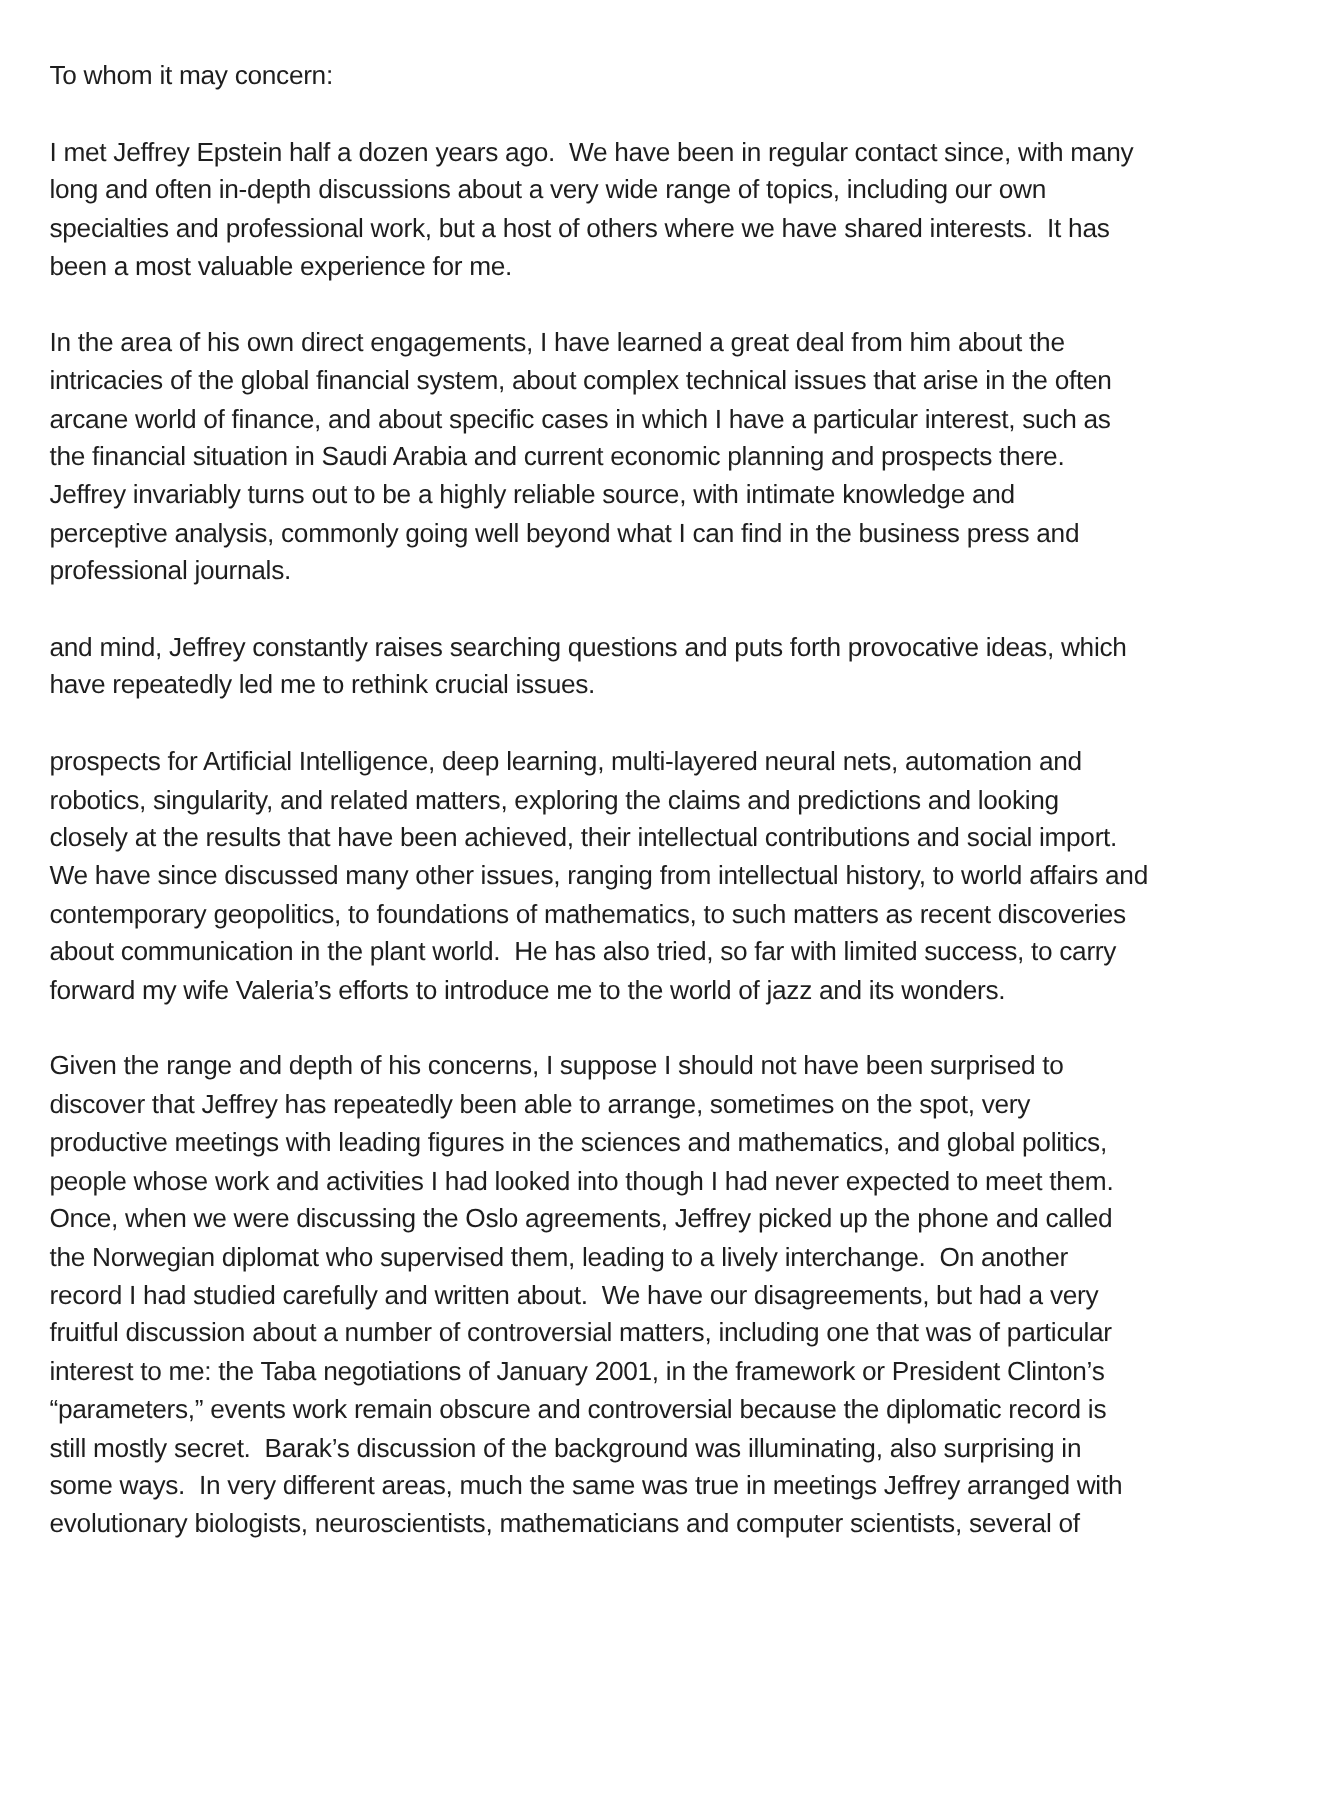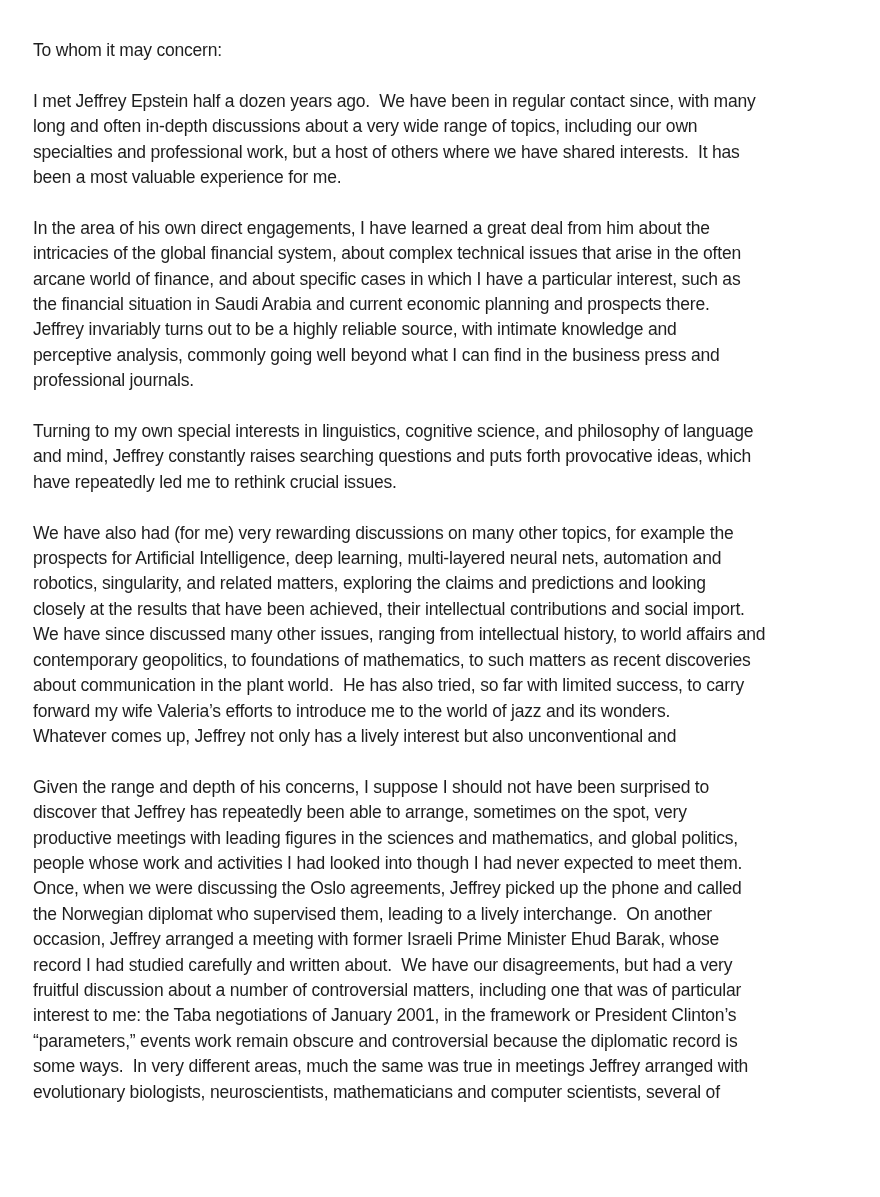--- a/index.html
+++ b/index.html
@@ -53,44 +53,41 @@
       <div class="paragraph">
         <span class="line">In the area of his own direct engagements, I have learned a great deal from him about the</span>
         <span class="line">intricacies of the global financial system, about complex technical issues that arise in the often</span>
         <span class="line">arcane world of finance, and about specific cases in which I have a particular interest, such as</span>
         <span class="line">the financial situation in Saudi Arabia and current economic planning and prospects there.</span>
         <span class="line">Jeffrey invariably turns out to be a highly reliable source, with intimate knowledge and</span>
         <span class="line">perceptive analysis, commonly going well beyond what I can find in the business press and</span>
         <span class="line">professional journals.</span>
       </div>
       <div class="paragraph">
-        <span class="line">Turning to my own special interests in linguistics, cognitive science, and philosophy of language</span>
         <span class="line">and mind, Jeffrey constantly raises searching questions and puts forth provocative ideas, which</span>
         <span class="line">have repeatedly led me to rethink crucial issues.</span>
       </div>
       <div class="paragraph">
-        <span class="line">We have also had (for me) very rewarding discussions on many other topics, for example the</span>
         <span class="line">prospects for Artificial Intelligence, deep learning, multi-layered neural nets, automation and</span>
         <span class="line">robotics, singularity, and related matters, exploring the claims and predictions and looking</span>
         <span class="line">closely at the results that have been achieved, their intellectual contributions and social import.</span>
         <span class="line">We have since discussed many other issues, ranging from intellectual history, to world affairs and</span>
         <span class="line">contemporary geopolitics, to foundations of mathematics, to such matters as recent discoveries</span>
         <span class="line">about communication in the plant world.  He has also tried, so far with limited success, to carry</span>
         <span class="line">forward my wife Valeria’s efforts to introduce me to the world of jazz and its wonders.</span>
-        <span class="line">Whatever comes up, Jeffrey not only has a lively interest but also unconventional and</span>
       </div>
       <div class="paragraph">
         <span class="line">Given the range and depth of his concerns, I suppose I should not have been surprised to</span>
         <span class="line">discover that Jeffrey has repeatedly been able to arrange, sometimes on the spot, very</span>
         <span class="line">productive meetings with leading figures in the sciences and mathematics, and global politics,</span>
         <span class="line">people whose work and activities I had looked into though I had never expected to meet them.</span>
         <span class="line">Once, when we were discussing the Oslo agreements, Jeffrey picked up the phone and called</span>
         <span class="line">the Norwegian diplomat who supervised them, leading to a lively interchange.  On another</span>
-        <span class="line">occasion, Jeffrey arranged a meeting with former Israeli Prime Minister Ehud Barak, whose</span>
         <span class="line">record I had studied carefully and written about.  We have our disagreements, but had a very</span>
         <span class="line">fruitful discussion about a number of controversial matters, including one that was of particular</span>
         <span class="line">interest to me: the Taba negotiations of January 2001, in the framework or President Clinton’s</span>
         <span class="line">“parameters,” events work remain obscure and controversial because the diplomatic record is</span>
+        <span class="line">still mostly secret.  Barak’s discussion of the background was illuminating, also surprising in</span>
         <span class="line">some ways.  In very different areas, much the same was true in meetings Jeffrey arranged with</span>
         <span class="line">evolutionary biologists, neuroscientists, mathematicians and computer scientists, several of</span>
       </div>
     </div>
 </div>
 
 </body></html>

